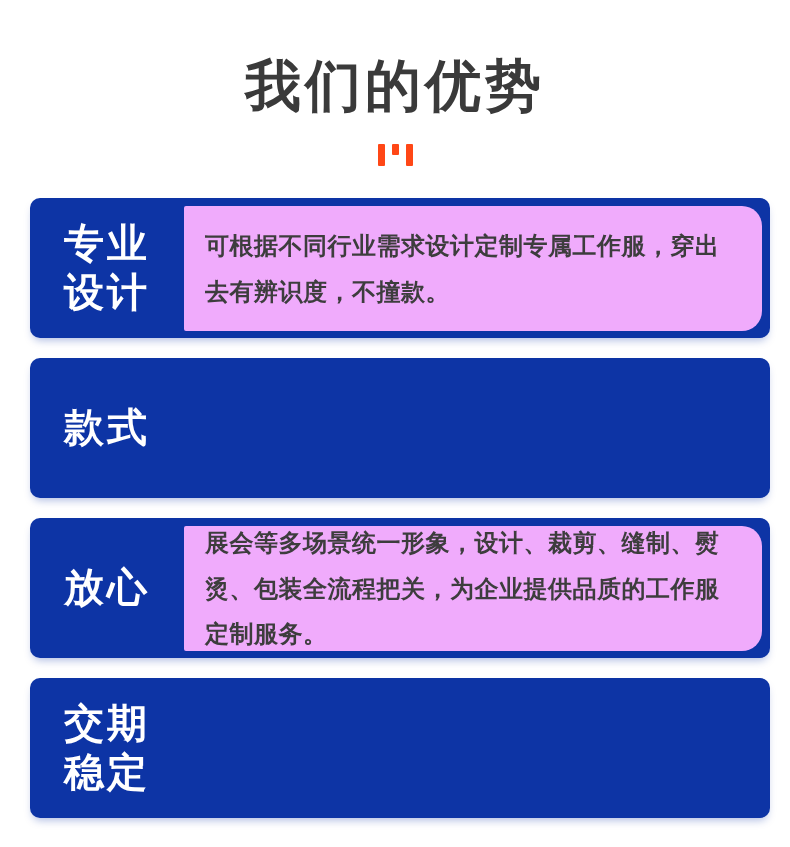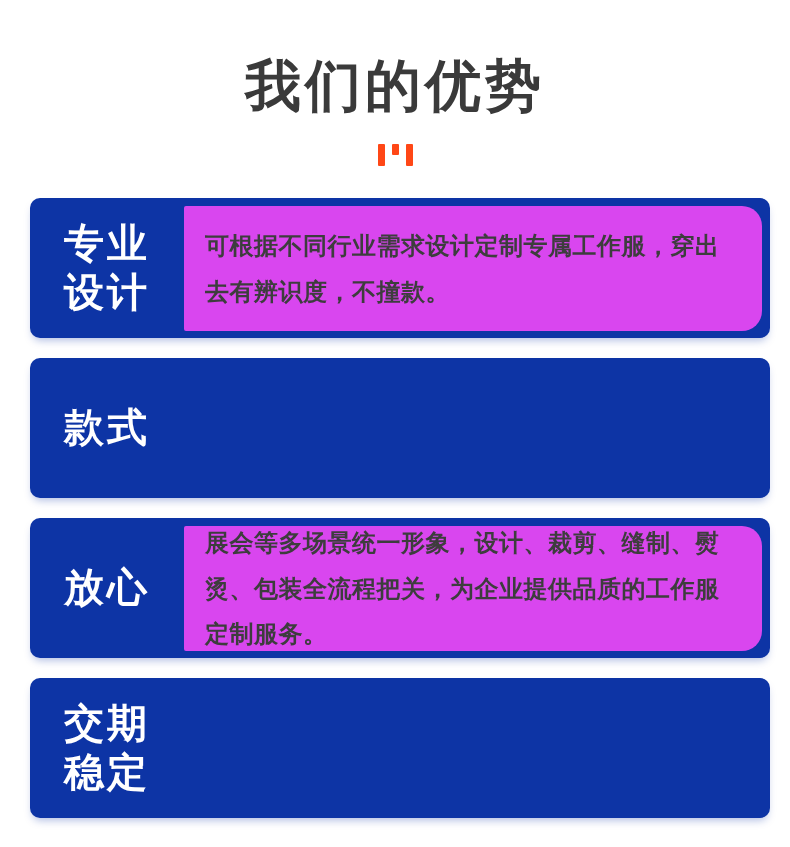--- a/index.html
+++ b/index.html
@@ -63,21 +63,21 @@
     color: #ffffff;
     font-size: 40px;
     font-weight: 900;
     line-height: 1.24;
     letter-spacing: 3px;
     text-align: center;
   }
   .card-panel {
     flex: 1;
     margin: 8px 8px 7px 0;
-    background: #d946ef;
+    background: #f0abfc;
     border-radius: 2px 20px 20px 2px;
     display: flex;
     align-items: center;
     padding: 0 21px;
   }
   .card-desc {
     margin: 0;
     font-size: 24px;
     font-weight: 700;
     color: #3d3d3d;

